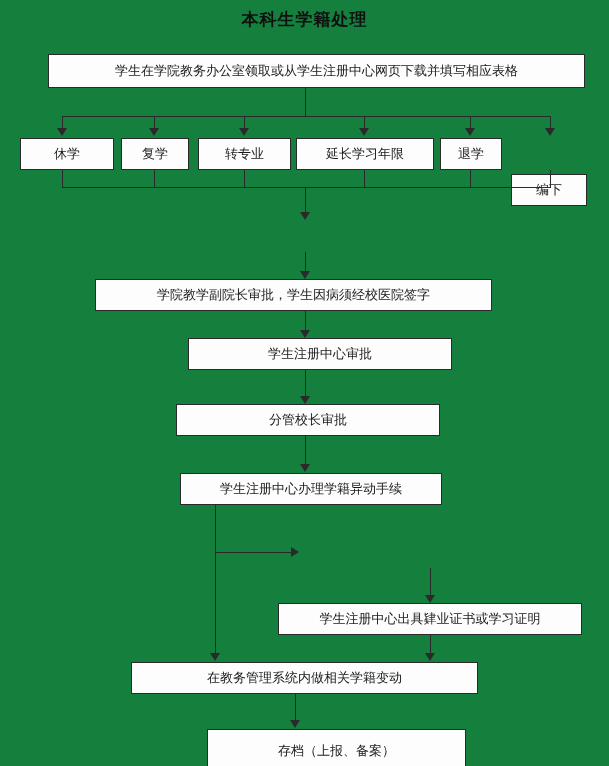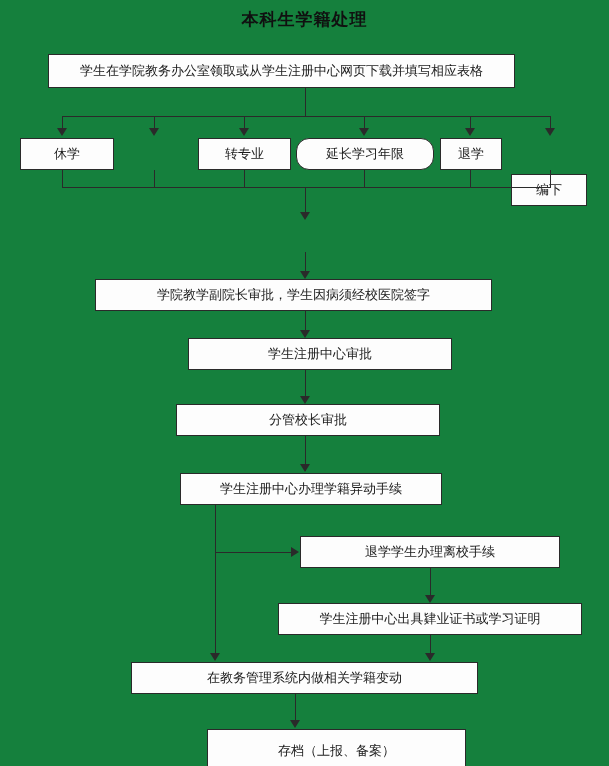--- a/index.html
+++ b/index.html
@@ -73,21 +73,21 @@
     border-left: 8px solid #2a2a2a;
   }
 </style>
 </head>
 <body>
 
 <div id="page">
 
   <div class="title">本科生学籍处理</div>
 
-  <div class="node" style="left:48px; top:54px; width:467px; height:34px;justify-content:center;">
+  <div class="node" style="left:48px; top:54px; width:537px; height:34px;justify-content:center;">
     <span>学生在学院教务办公室领取或从学生注册中心网页下载并填写相应表格</span>
   </div>
 
   <div class="vline" style="left:305px; top:88px; height:28px;"></div>
 
   <div class="hline" style="left:62px; top:116px; width:488px;"></div>
 
   <div class="vline" style="left:62px;  top:116px; height:13px;"></div>
   <div class="arrow-down" style="left:57px;  top:128px;"></div>
   <div class="vline" style="left:154px; top:116px; height:13px;"></div>
@@ -97,24 +97,27 @@
   <div class="vline" style="left:364px; top:116px; height:13px;"></div>
   <div class="arrow-down" style="left:359px; top:128px;"></div>
   <div class="vline" style="left:470px; top:116px; height:13px;"></div>
   <div class="arrow-down" style="left:465px; top:128px;"></div>
   <div class="vline" style="left:550px; top:116px; height:13px;"></div>
   <div class="arrow-down" style="left:545px; top:128px;"></div>
 
   <div class="node small" style="left:20px; top:138px; width:94px; height:32px;">
     <span>休学</span>
   </div>
+  <div class="node small" style="left:121px; top:138px; width:68px; height:32px;">
+    <span>复学</span>
+  </div>
   <div class="node small" style="left:198px; top:138px; width:93px; height:32px;">
     <span>转专业</span>
   </div>
-  <div class="node small" style="left:296px; top:138px; width:138px; height:32px;border-radius:13px;">
+  <div class="node small" style="left:296px; top:138px; width:138px; height:32px;">
     <span>延长学习年限</span>
   </div>
   <div class="node small" style="left:440px; top:138px; width:62px; height:32px;">
     <span>退学</span>
   </div>
   <div class="node small" style="left:511px; top:138px; width:76px; height:32px;margin-top:36px;">
     <span>编下</span>
   </div>
 
   <div class="vline" style="left:62px;  top:170px; height:18px;"></div>
@@ -153,23 +156,20 @@
   <div class="node" style="left:180px; top:473px; width:262px; height:32px;">
     <span>学生注册中心办理学籍异动手续</span>
   </div>
 
   <div class="vline" style="left:215px; top:505px; height:150px;"></div>
   <div class="arrow-down" style="left:210px; top:653px;"></div>
 
   <div class="hline" style="left:215px; top:552px; width:77px;"></div>
   <div class="arrow-right" style="left:291px; top:547px;"></div>
 
-  <div class="node" style="left:300px; top:536px; width:260px; height:32px;">
-    <span>退学学生办理离校手续</span>
-  </div>
   <div class="vline" style="left:430px; top:568px; height:29px;"></div>
   <div class="arrow-down" style="left:425px; top:595px;"></div>
 
   <div class="node" style="left:278px; top:603px; width:304px; height:32px;">
     <span>学生注册中心出具肄业证书或学习证明</span>
   </div>
   <div class="vline" style="left:430px; top:635px; height:22px;"></div>
   <div class="arrow-down" style="left:425px; top:653px;"></div>
 
   <div class="node" style="left:131px; top:662px; width:347px; height:32px;">

